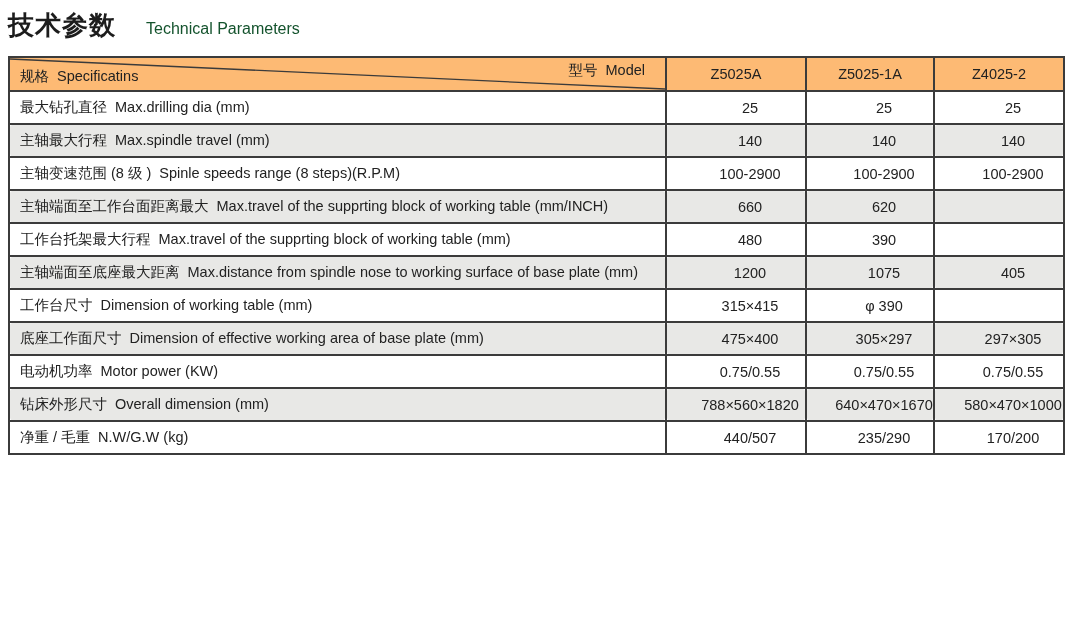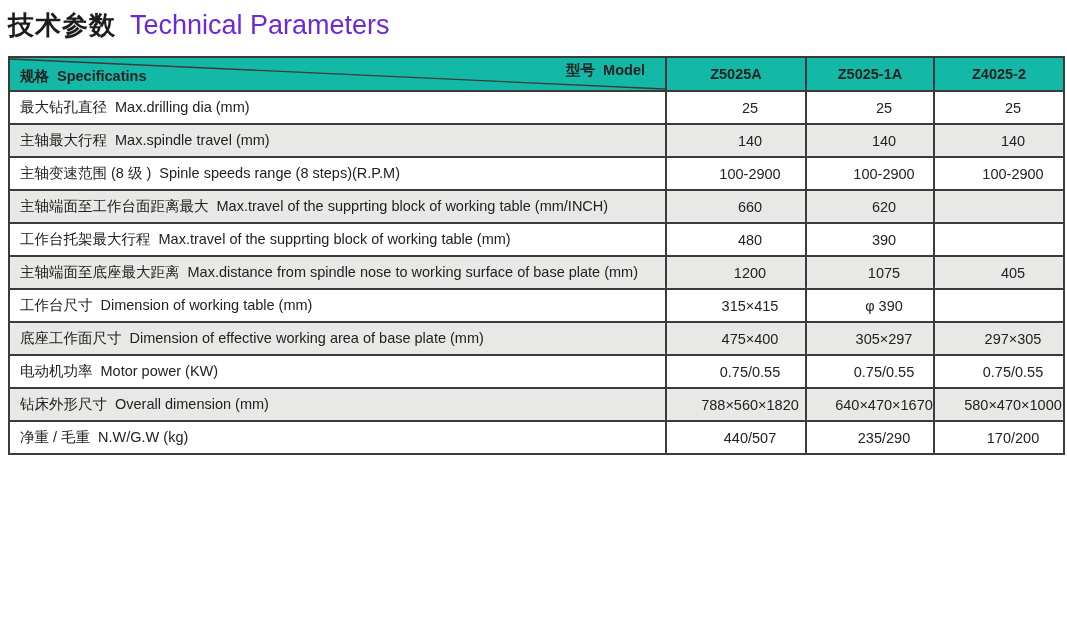--- a/index.html
+++ b/index.html
@@ -12,52 +12,52 @@
     position: relative;
     width: 1067px;
     height: 621px;
     background: #ffffff;
     overflow: hidden;
   }
   .page-title {
     margin: 8px 0 0 8px;
     display: flex;
     align-items: baseline;
-    gap: 14px;
+    gap: 30px;
   }
   .page-title .zh {
     font-size: 26px;
     font-weight: 700;
     color: #1c1c1c;
     letter-spacing: 1px;
   }
   .page-title .en {
-    font-size: 27px;
+    font-size: 16px;
     font-weight: 400;
-    color: #6d28d9;
+    color: #14532d;
   }
   table.params {
     border-collapse: collapse;
     table-layout: fixed;
     width: 1055px;
     margin: 13px 0 0 8px;
     font-size: 14.5px;
   }
   table.params th, table.params td {
     border: 2px solid #3b3b3b;
     vertical-align: middle;
   }
   col.c-label { width: 657px; }
   col.c-m1 { width: 140px; }
   col.c-m2 { width: 128px; }
   col.c-m3 { width: 130px; }
   thead th {
     height: 34px;
-    background: #14b8a6;
-    font-weight: 700;
+    background: #fdba74;
+    font-weight: 400;
     text-align: center;
     color: #222222;
   }
   th.diag-cell {
     position: relative;
     padding: 0;
   }
   th.diag-cell svg.diag {
     position: absolute;
     left: 0; top: 0;

